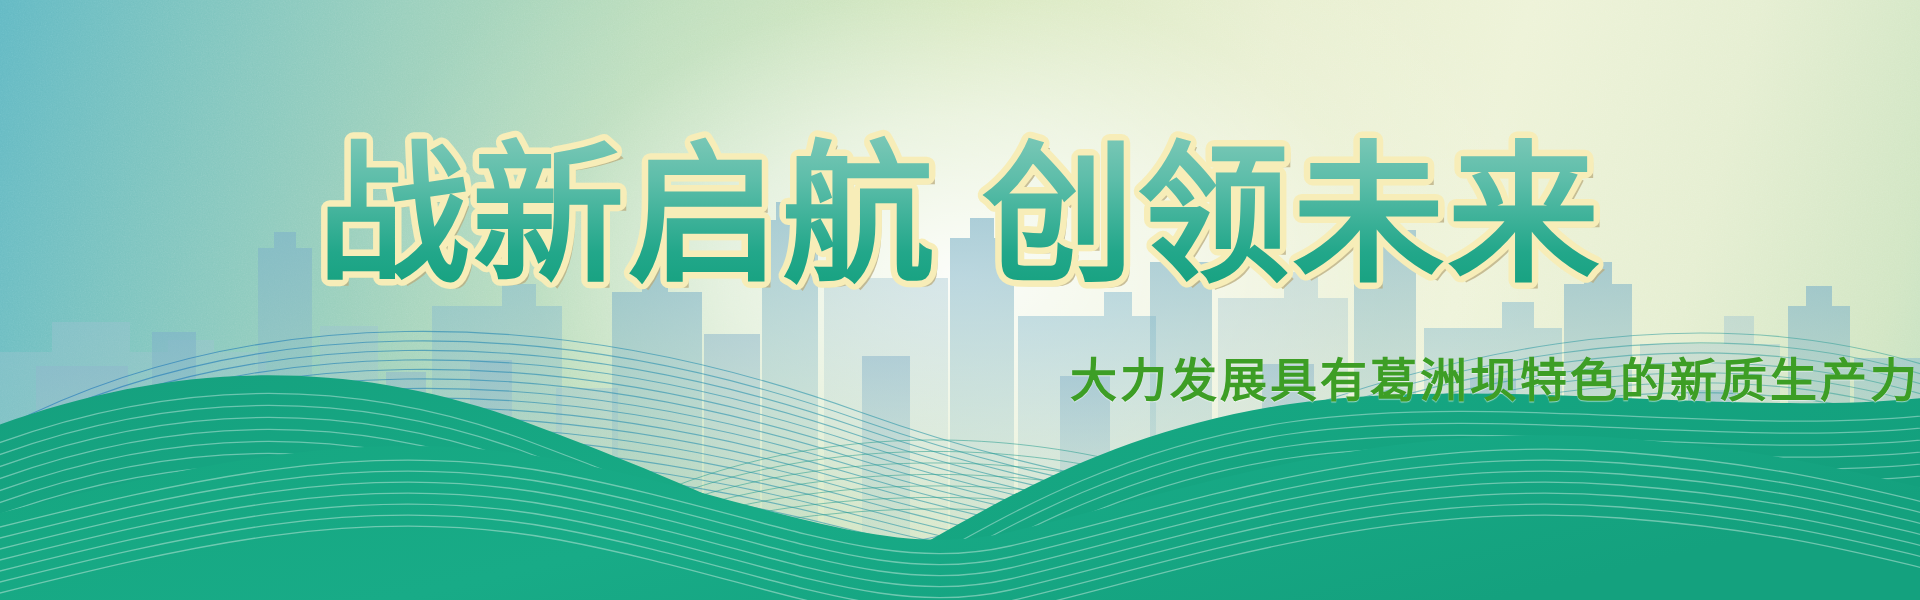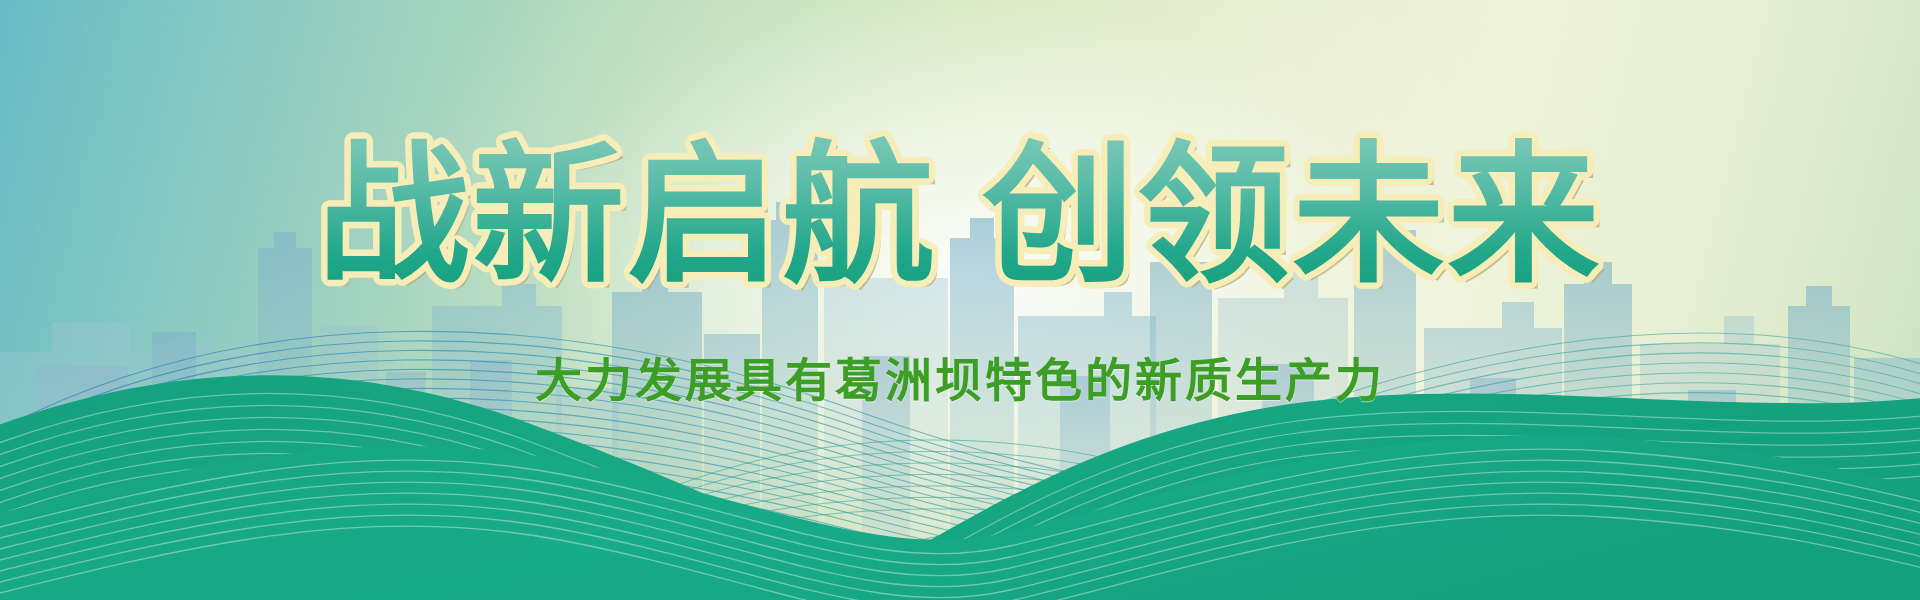--- a/index.html
+++ b/index.html
@@ -84,21 +84,21 @@
     height: 600px;
     pointer-events: none;
     margin-top: 40px;
   }
 
   .subtitle {
     position: absolute;
     left: 0;
     top: 302px;
     width: 1920px;
-    text-align: center;
+    text-align: right;
     font-family: "Liberation Serif", "DejaVu Serif", serif;
     font-size: 47px;
     font-weight: bold;
     letter-spacing: 3px;
     color: #3d9e25;
     white-space: nowrap;
     text-shadow: 0 1px 1px rgba(255,255,255,0.55);
   }
 </style>
 </head>

